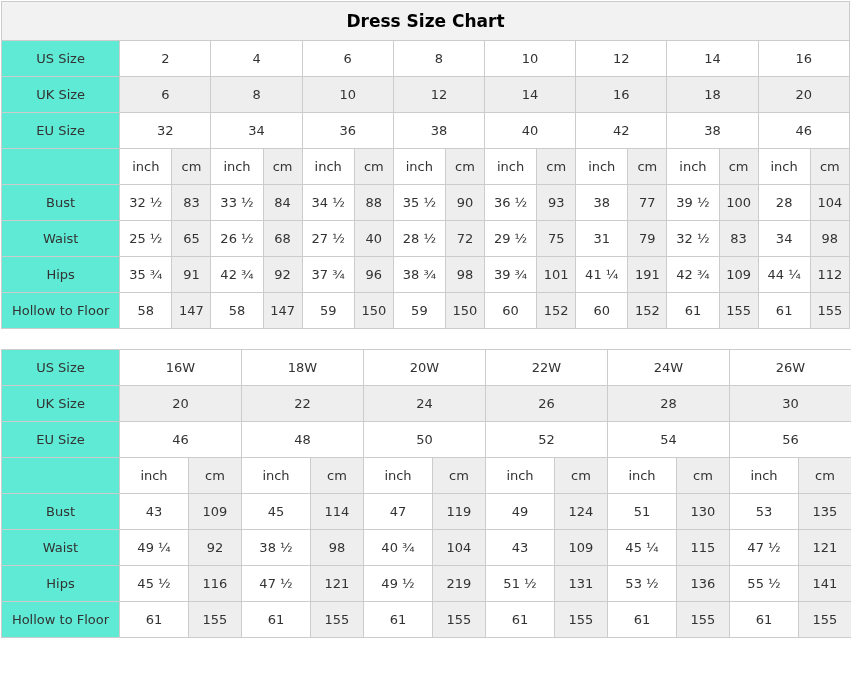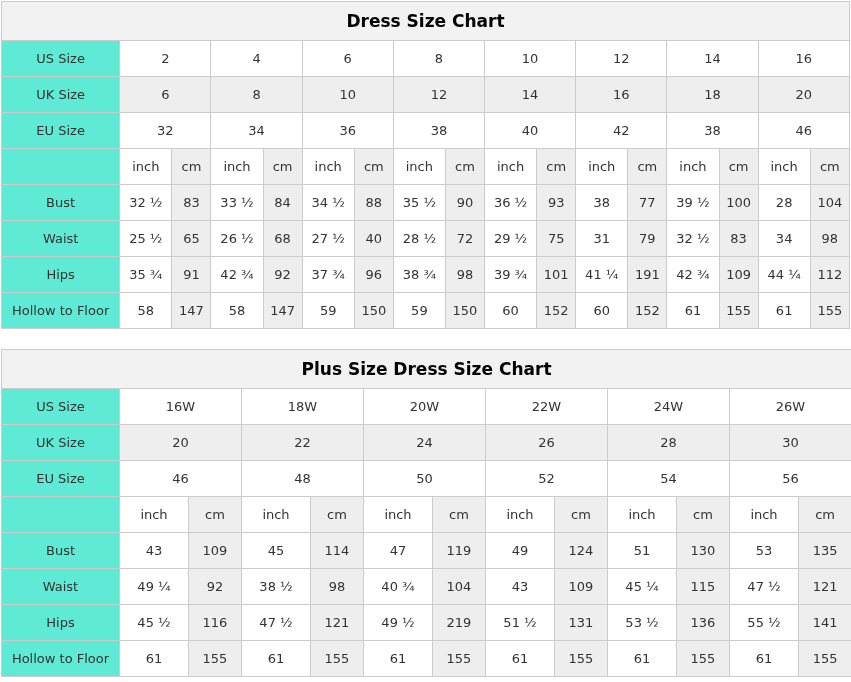--- a/index.html
+++ b/index.html
@@ -217,23 +217,20 @@
         <col style="width: 53px;">
         <col style="width: 69px;">
         <col style="width: 53px;">
         <col style="width: 69px;">
         <col style="width: 53px;">
         <col style="width: 69px;">
         <col style="width: 53px;">
       </colgroup>
       <tbody>
         <tr>
-          <td class="title-cell" colspan="13">Plus Size Dress Size Chart</td>
-        </tr>
-        <tr>
           <td class="lbl">US Size</td>
           <td colspan="2">16W</td>
           <td colspan="2">18W</td>
           <td colspan="2">20W</td>
           <td colspan="2">22W</td>
           <td colspan="2">24W</td>
           <td colspan="2">26W</td>
         </tr>
         <tr>
           <td class="lbl">UK Size</td>

